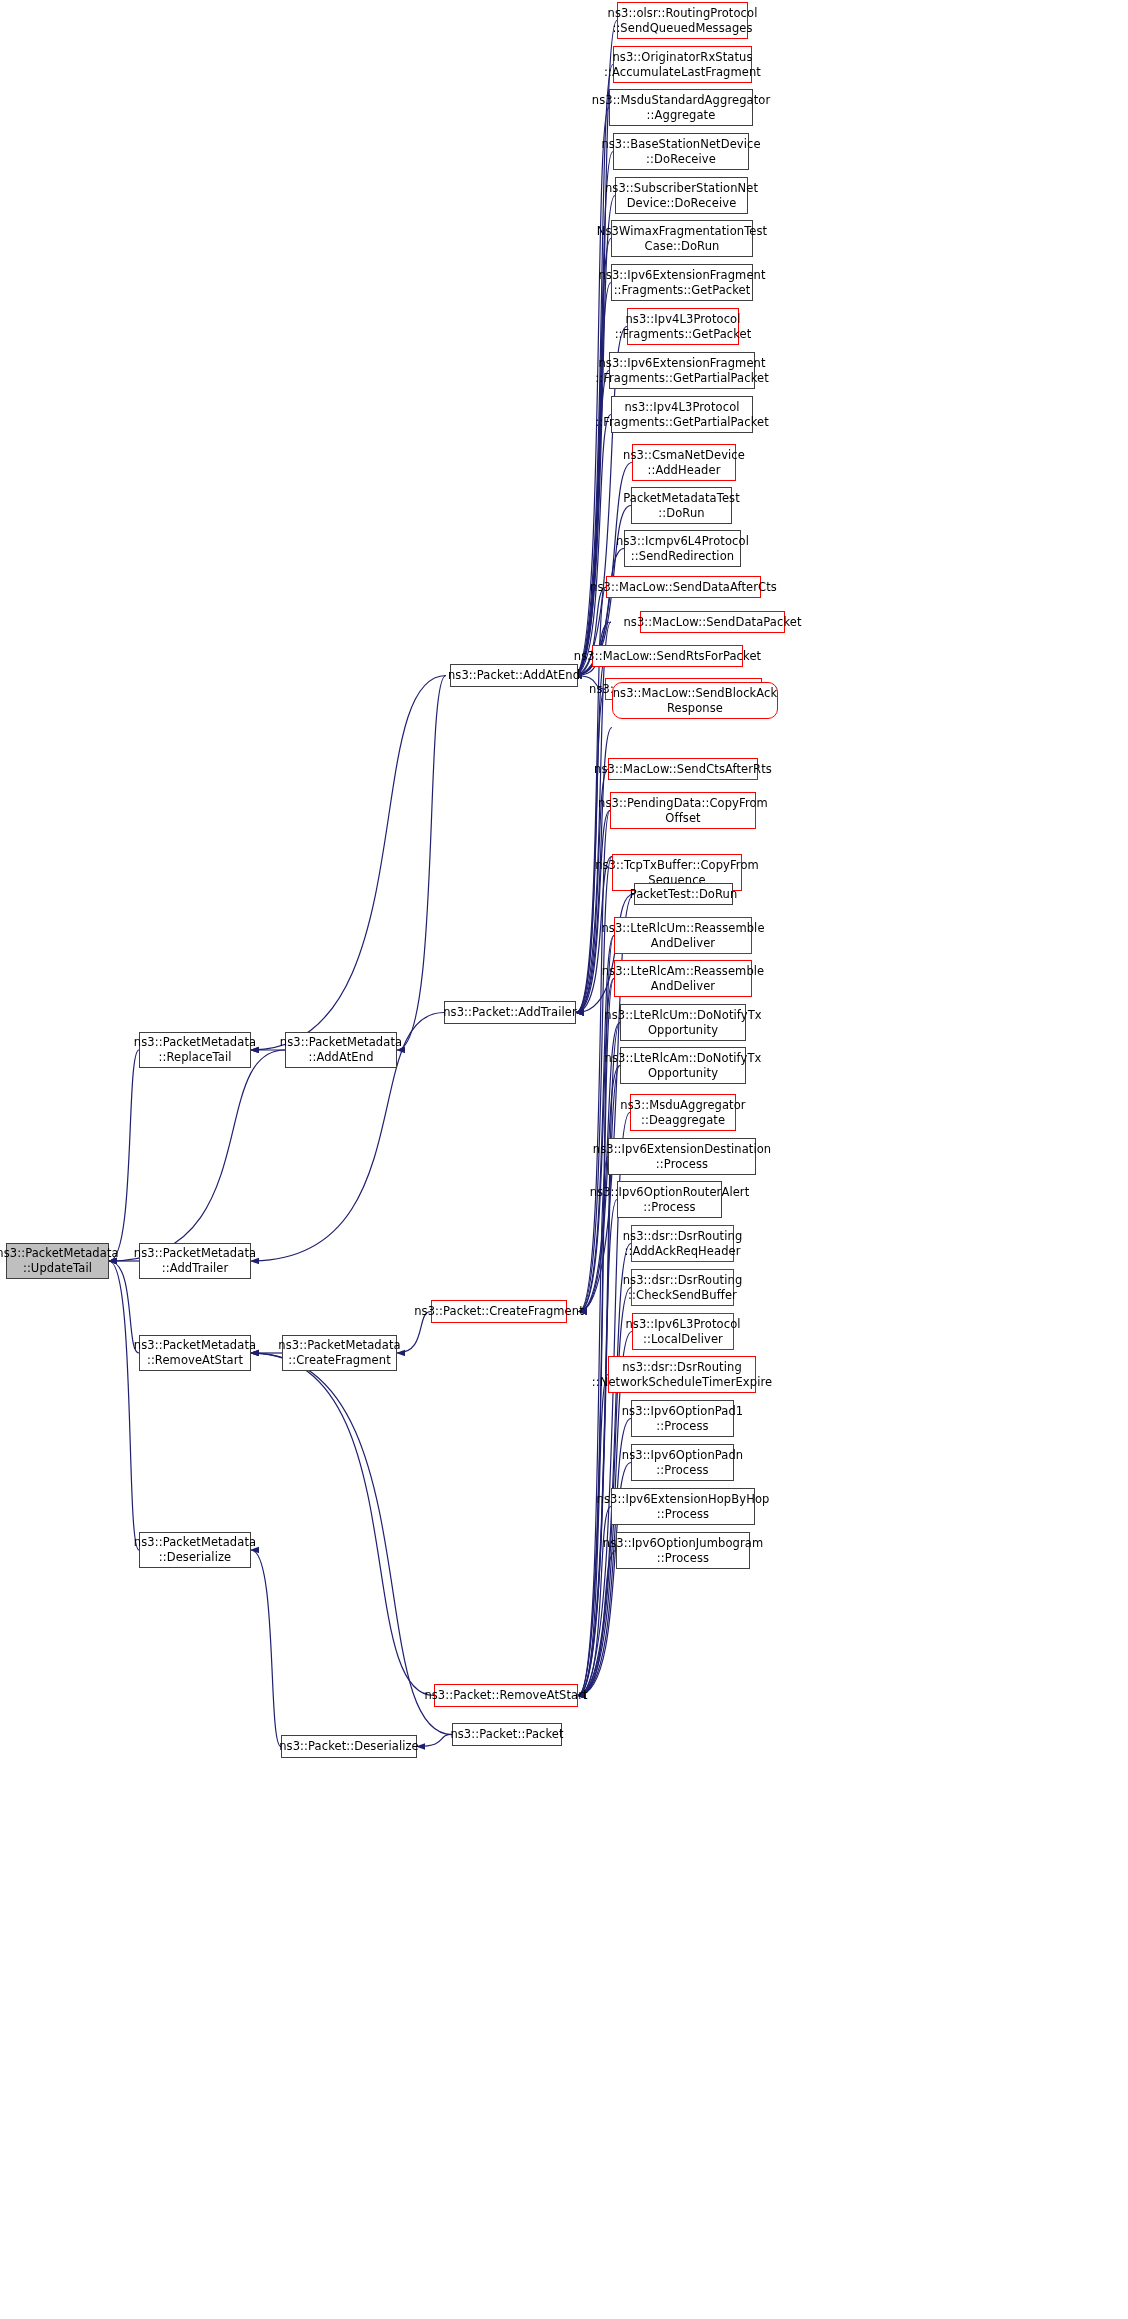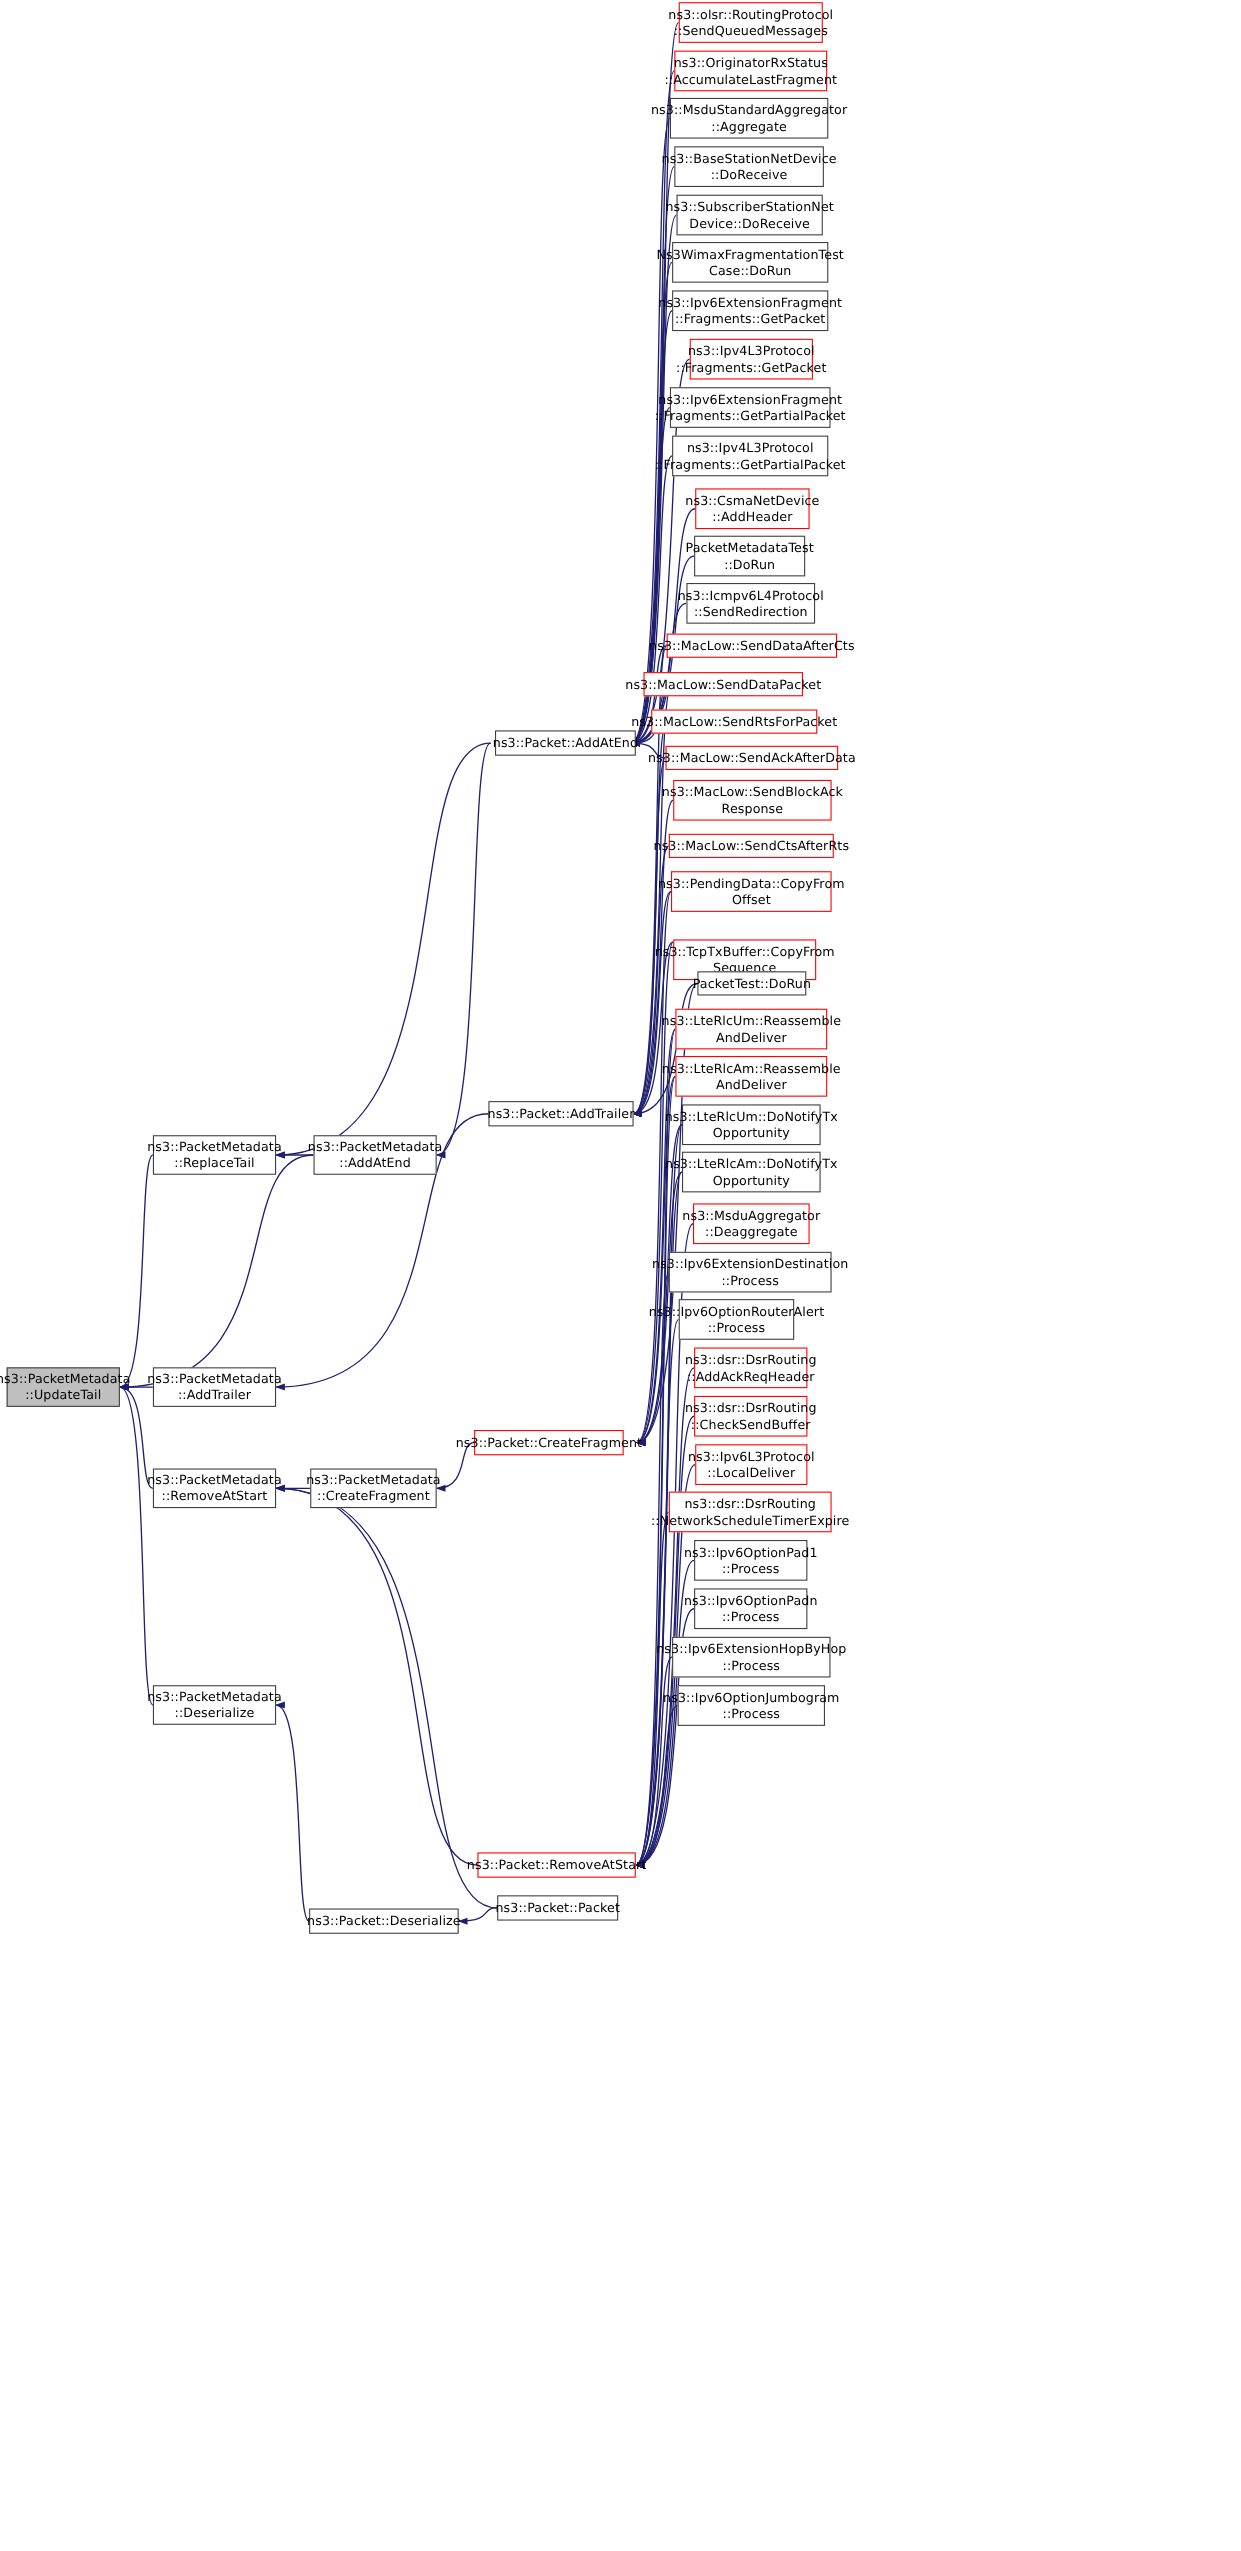--- a/index.html
+++ b/index.html
@@ -165,24 +165,24 @@
 ::Fragments::GetPartialPacket</div>
       <div class="node" style="left: 611px; top: 396px; width: 142px; height: 37px;">ns3::Ipv4L3Protocol
 ::Fragments::GetPartialPacket</div>
       <div class="node red" style="left: 632px; top: 444px; width: 104px; height: 37px;">ns3::CsmaNetDevice
 ::AddHeader</div>
       <div class="node" style="left: 631px; top: 487px; width: 101px; height: 37px;">PacketMetadataTest
 ::DoRun</div>
       <div class="node" style="left: 624px; top: 530px; width: 117px; height: 37px;">ns3::Icmpv6L4Protocol
 ::SendRedirection</div>
       <div class="node red" style="left: 606px; top: 576px; width: 155px; height: 22px;">ns3::MacLow::SendDataAfterCts</div>
-      <div class="node red" style="left: 585px; top: 611px; width: 145px; height: 22px;">ns3::MacLow::SendDataPacket</div>
+      <div class="node red" style="left: 640px; top: 611px; width: 145px; height: 22px;">ns3::MacLow::SendDataPacket</div>
       <div class="node red" style="left: 592px; top: 645px; width: 151px; height: 22px;">ns3::MacLow::SendRtsForPacket</div>
       <div class="node red" style="left: 605px; top: 678px; width: 157px; height: 22px;">ns3::MacLow::SendAckAfterData</div>
-      <div class="node red" style="left: 612px; top: 709px; width: 144px; height: 37px;">ns3::MacLow::SendBlockAck
+      <div class="node red" style="left: 612px; top: 682px; width: 166px; height: 37px; border-radius: 10px;">ns3::MacLow::SendBlockAck
 Response</div>
       <div class="node red" style="left: 608px; top: 758px; width: 150px; height: 22px;">ns3::MacLow::SendCtsAfterRts</div>
       <div class="node red" style="left: 610px; top: 792px; width: 146px; height: 37px;">ns3::PendingData::CopyFrom
 Offset</div>
       <div class="node red" style="left: 612px; top: 838px; width: 130px; height: 37px; margin-top: 16px;">ns3::TcpTxBuffer::CopyFrom
 Sequence</div>
       <div class="node" style="left: 634px; top: 883px; width: 99px; height: 22px;">PacketTest::DoRun</div>
       <div class="node red" style="left: 614px; top: 917px; width: 138px; height: 37px;">ns3::LteRlcUm::Reassemble
 AndDeliver</div>
       <div class="node red" style="left: 614px; top: 960px; width: 138px; height: 37px;">ns3::LteRlcAm::Reassemble

